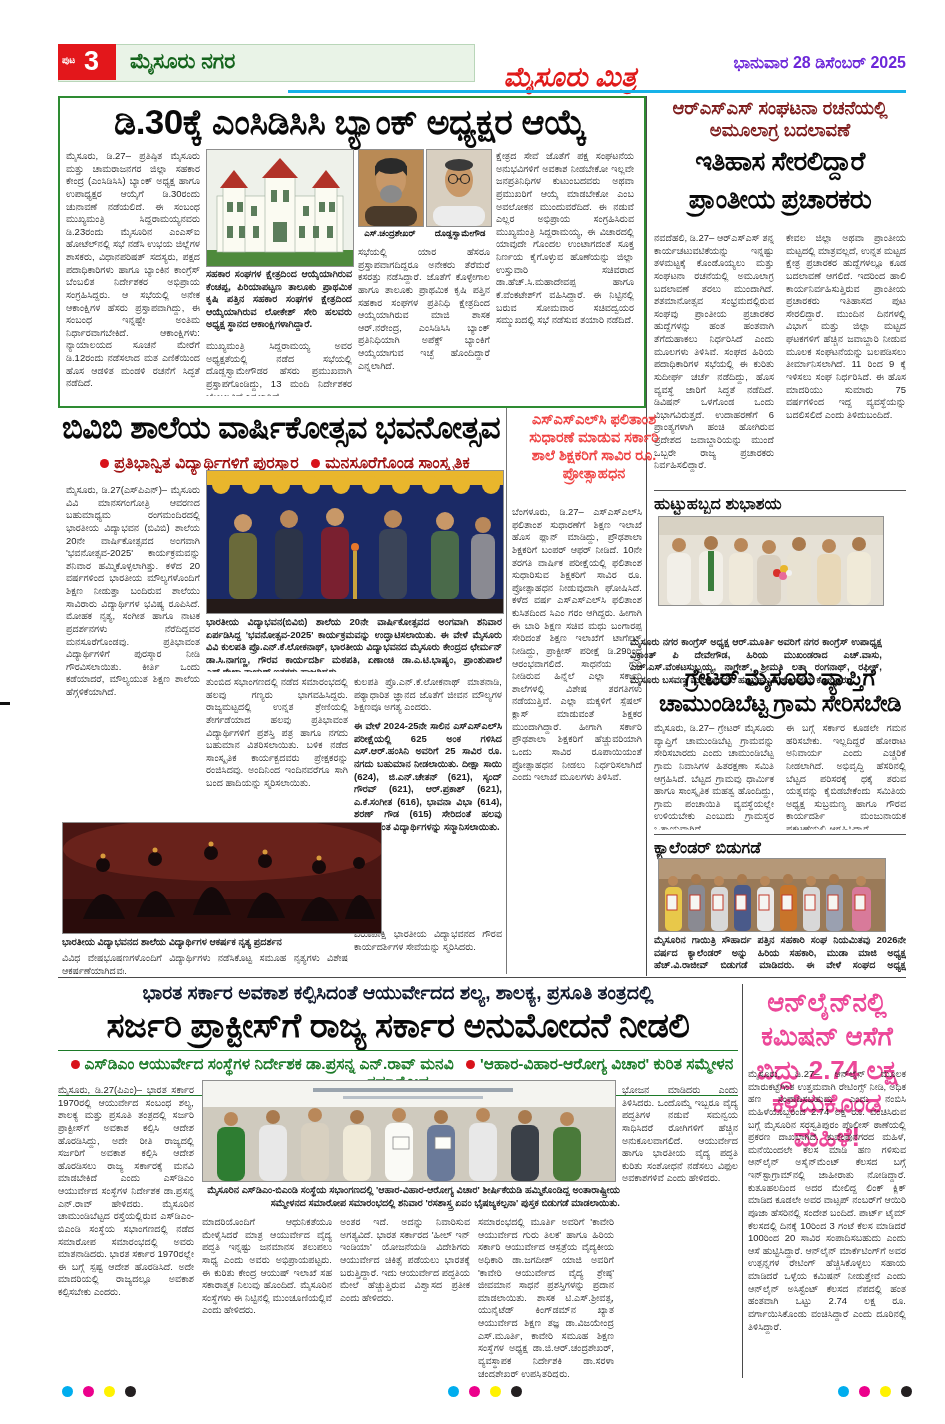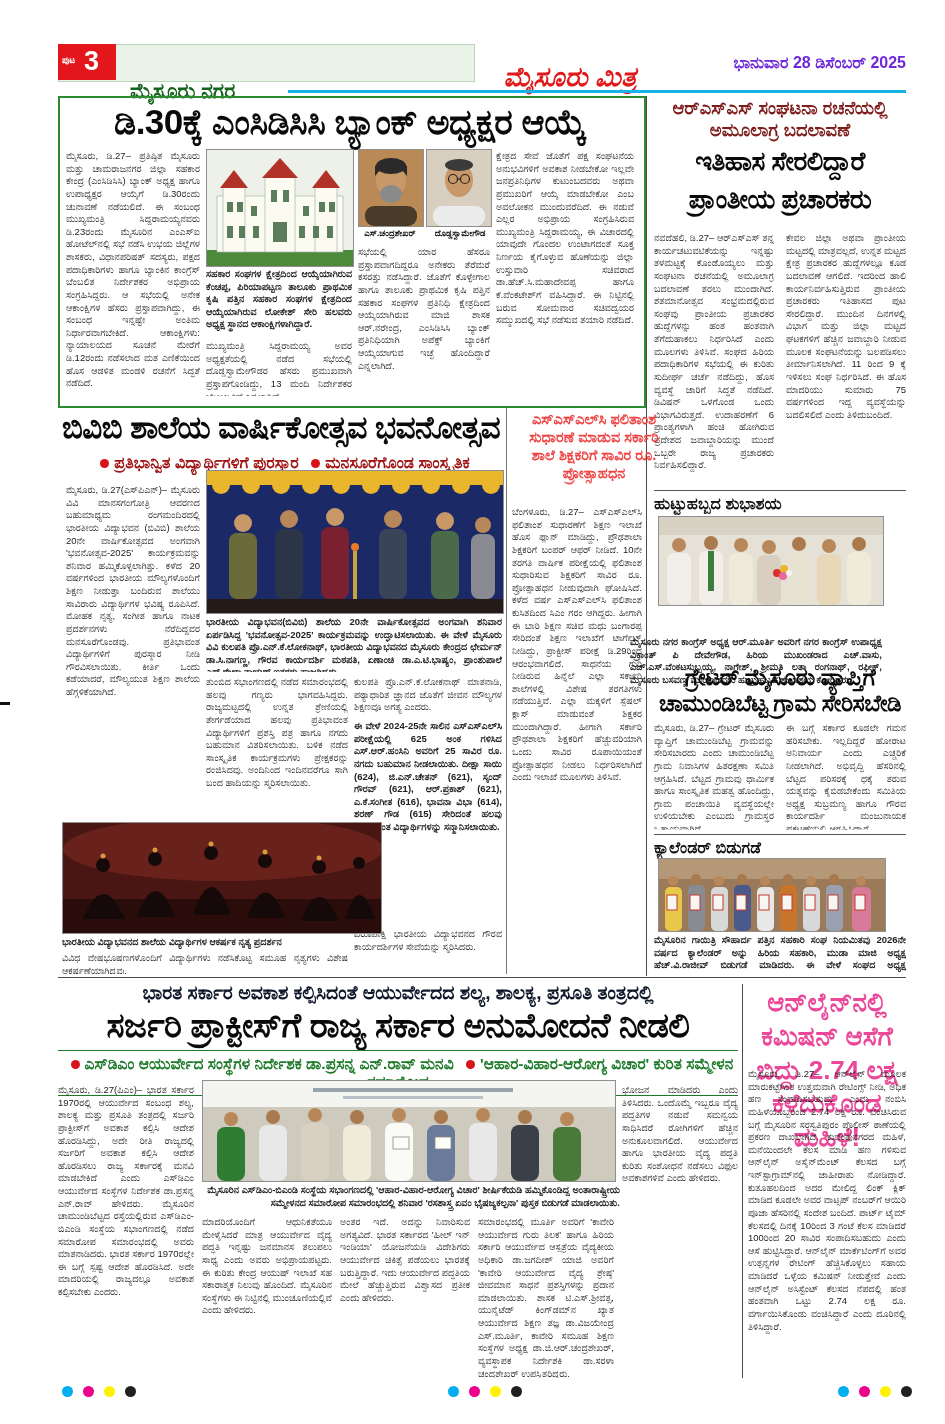--- a/index.html
+++ b/index.html
@@ -25,21 +25,21 @@
   .dot{width:11px;height:11px;border-radius:50%;}
 </style>
 </head>
 <body>
 
 <div class="abs" style="left:58px;top:44px;width:415px;height:36px;background:#e9f3e7;border:1px solid #b9d6b9;"></div>
 <div class="abs badge" style="left:58px;top:44px;width:58px;height:36px;">
   <span class="abs" style="left:4px;top:11px;font-size:9px;font-weight:bold;">ಪುಟ</span>
   <span class="abs" style="left:26px;top:2px;font-size:27px;font-weight:900;">3</span>
 </div>
-<div class="abs" style="left:130px;top:49px;font-size:21px;font-weight:900;color:#14641c;margin-top:30px;">ಮೈಸೂರು ನಗರ</div>
+<div class="abs" style="left:130px;top:49px;font-size:21px;font-weight:900;color:#14641c;">ಮೈಸೂರು ನಗರ</div>
 <div class="abs" style="left:430px;top:62px;width:280px;text-align:center;font-size:27px;font-weight:900;font-style:italic;color:#e01a1a;">ಮೈಸೂರು ಮಿತ್ರ</div>
 <div class="abs" style="left:690px;top:54px;width:216px;text-align:right;font-size:16px;font-weight:bold;color:#6d28d9;">ಭಾನುವಾರ 28 ಡಿಸೆಂಬರ್ 2025</div>
 <div class="abs" style="left:288px;top:90px;width:618px;height:3px;background:#17b2e8;"></div>
 <div class="abs" style="left:0;top:702px;width:10px;height:3px;background:#111;"></div>
 
 <div class="rule-v" style="left:646px;top:96px;height:880px;"></div>
 <div class="rule-h" style="left:58px;top:977px;width:848px;"></div>
 <div class="rule-v" style="left:742px;top:984px;height:394px;"></div>
 <div class="rule-v" style="left:506px;top:408px;height:566px;background:#777;"></div>
 
@@ -221,21 +221,21 @@
       <circle cx="186" cy="48" r="9" fill="#b9885a"></circle>
         <rect x="172" y="58" width="28" height="70" rx="8" fill="#3a4458"></rect>
       <circle cx="238" cy="50" r="9" fill="#c89868"></circle>
         <rect x="224" y="60" width="28" height="68" rx="8" fill="#4a6a4a"></rect>
       <circle cx="276" cy="54" r="8" fill="#b9885a"></circle>
         <rect x="264" y="63" width="24" height="65" rx="8" fill="#8a8a92"></rect>
     </g>
   </svg>
 </div>
 <div class="abs cap" style="left:206px;top:616px;width:296px;height:56px;">ಭಾರತೀಯ ವಿದ್ಯಾಭವನ(ಬಿವಿಬಿ) ಶಾಲೆಯ 20ನೇ ವಾರ್ಷಿಕೋತ್ಸವದ ಅಂಗವಾಗಿ ಶನಿವಾರ ಏರ್ಪಡಿಸಿದ್ದ 'ಭವನೋತ್ಸವ-2025' ಕಾರ್ಯಕ್ರಮವನ್ನು ಉದ್ಘಾಟಿಸಲಾಯಿತು. ಈ ವೇಳೆ ಮೈಸೂರು ವಿವಿ ಕುಲಪತಿ ಪ್ರೊ.ಎನ್.ಕೆ.ಲೋಕನಾಥ್, ಭಾರತೀಯ ವಿದ್ಯಾಭವನದ ಮೈಸೂರು ಕೇಂದ್ರದ ಛೇರ್ಮನ್ ಡಾ.ಸಿ.ನಾಗಣ್ಣ, ಗೌರವ ಕಾರ್ಯದರ್ಶಿ ಮಠಪತಿ, ಏಣಾಂಚಿ ಡಾ.ಎ.ಟಿ.ಭಾಷ್ಯಂ, ಪ್ರಾಂಶುಪಾಲೆ ಎಸ್.ರೇಖಾ ನಾಯರ್ ಇತರರು ಹಾಜರಿದ್ದರು.</div>
-<div class="abs t" style="left:206px;top:676px;width:142px;height:142px;">ತುಂಬಿದ ಸಭಾಂಗಣದಲ್ಲಿ ನಡೆದ ಸಮಾರಂಭದಲ್ಲಿ ಹಲವು ಗಣ್ಯರು ಭಾಗವಹಿಸಿದ್ದರು. ರಾಜ್ಯಮಟ್ಟದಲ್ಲಿ ಉನ್ನತ ಶ್ರೇಣಿಯಲ್ಲಿ ತೇರ್ಗಡೆಯಾದ ಹಲವು ಪ್ರತಿಭಾವಂತ ವಿದ್ಯಾರ್ಥಿಗಳಿಗೆ ಪ್ರಶಸ್ತಿ ಪತ್ರ ಹಾಗೂ ನಗದು ಬಹುಮಾನ ವಿತರಿಸಲಾಯಿತು. ಬಳಿಕ ನಡೆದ ಸಾಂಸ್ಕೃತಿಕ ಕಾರ್ಯಕ್ರಮಗಳು ಪ್ರೇಕ್ಷಕರನ್ನು ರಂಜಿಸಿದವು. ಅಂದಿನಿಂದ ಇಂದಿನವರೆಗೂ ಸಾಗಿ ಬಂದ ಹಾದಿಯನ್ನು ಸ್ಮರಿಸಲಾಯಿತು.</div>
+<div class="abs t" style="left:206px;top:676px;width:142px;height:142px;">ತುಂಬಿದ ಸಭಾಂಗಣದಲ್ಲಿ ನಡೆದ ಸಮಾರಂಭದಲ್ಲಿ ಹಲವು ಗಣ್ಯರು ಭಾಗವಹಿಸಿದ್ದರು. ರಾಜ್ಯಮಟ್ಟದಲ್ಲಿ ಉನ್ನತ ಶ್ರೇಣಿಯಲ್ಲಿ ತೇರ್ಗಡೆಯಾದ ಹಲವು ಪ್ರತಿಭಾವಂತ ವಿದ್ಯಾರ್ಥಿಗಳಿಗೆ ಪ್ರಶಸ್ತಿ ಪತ್ರ ಹಾಗೂ ನಗದು ಬಹುಮಾನ ವಿತರಿಸಲಾಯಿತು. ಬಳಿಕ ನಡೆದ ಸಾಂಸ್ಕೃತಿಕ ಕಾರ್ಯಕ್ಬದವರು ಪ್ರೇಕ್ಷಕರನ್ನು ರಂಜಿಸಿದವು. ಅಂದಿನಿಂದ ಇಂದಿನವರೆಗೂ ಸಾಗಿ ಬಂದ ಹಾದಿಯನ್ನು ಸ್ಮರಿಸಲಾಯಿತು.</div>
 <div class="abs t" style="left:354px;top:676px;width:148px;height:42px;">ಕುಲಪತಿ ಪ್ರೊ.ಎನ್.ಕೆ.ಲೋಕನಾಥ್ ಮಾತನಾಡಿ, ಪಠ್ಯಾಧಾರಿತ ಜ್ಞಾನದ ಜೊತೆಗೆ ಜೀವನ ಮೌಲ್ಯಗಳ ಶಿಕ್ಷಣವೂ ಅಗತ್ಯ ಎಂದರು.</div>
 <div class="abs t tb" style="left:354px;top:720px;width:148px;height:206px;">ಈ ವೇಳೆ 2024-25ನೇ ಸಾಲಿನ ಎಸ್‌ಎಸ್‌ಎಲ್‌ಸಿ ಪರೀಕ್ಷೆಯಲ್ಲಿ 625 ಅಂಕ ಗಳಿಸಿದ ಎಸ್.ಆರ್.ಹಂಸಿನಿ ಅವರಿಗೆ 25 ಸಾವಿರ ರೂ. ನಗದು ಬಹುಮಾನ ನೀಡಲಾಯಿತು. ದೀಕ್ಷಾ ಸಾಯಿ (624), ಜಿ.ಎನ್.ಚೇತನ್ (621), ಸ್ಕಂದ್ ಗೌರವ್ (621), ಆರ್.ಪ್ರಕಾಶ್ (621), ಎ.ಕೆ.ಸಂಗೀತ (616), ಭಾವನಾ ವಿಭಾ (614), ಶರಣ್ ಗೌಡ (615) ಸೇರಿದಂತೆ ಹಲವು ಪ್ರತಿಭಾವಂತ ವಿದ್ಯಾರ್ಥಿಗಳನ್ನು ಸನ್ಮಾನಿಸಲಾಯಿತು.</div>
 <div class="abs t" style="left:354px;top:928px;width:148px;height:46px;">ವಿರೂಪಾಕ್ಷಿ ಭಾರತೀಯ ವಿದ್ಯಾಭವನದ ಗೌರವ ಕಾರ್ಯದರ್ಶಿಗಳ ಸೇವೆಯನ್ನು ಸ್ಮರಿಸಿದರು.</div>
 
 <div class="photo" style="left:62px;top:822px;width:318px;height:110px;">
   <svg width="318" height="110" viewBox="0 0 318 110">
     <rect width="318" height="110" fill="#4a1613"></rect>
     <ellipse cx="160" cy="26" rx="160" ry="32" fill="#7a2a20" opacity="0.65"></ellipse>
     <rect y="76" width="318" height="34" fill="#2a0c0b"></rect>
     <g fill="#15090a">

